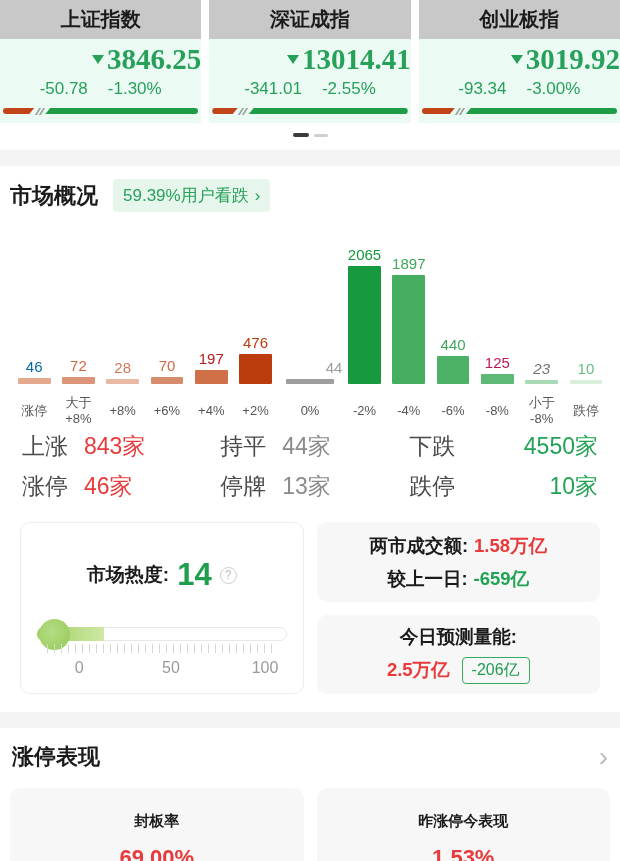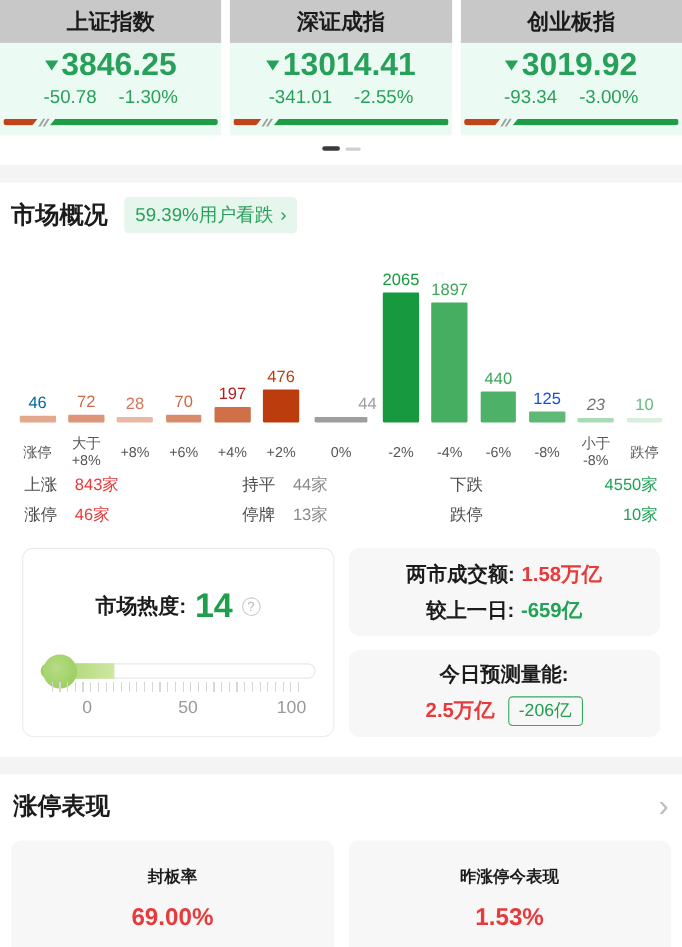--- a/index.html
+++ b/index.html
@@ -10,21 +10,21 @@
   *{margin:0;padding:0;box-sizing:border-box;}
   body{
     width:620px;height:861px;overflow:hidden;background:#fff;
     font-family:"Liberation Sans","DejaVu Sans",sans-serif;color:var(--dark);
   }
   
   .index-row{display:grid;grid-template-columns:repeat(3,1fr);gap:8px;}
   .idx-card{background:var(--mint);text-align:center;cursor:pointer;}
   .idx-head{background:var(--headgray);font-size:20px;font-weight:700;padding:6px 0;}
   .idx-val{font-size:29px;font-weight:700;color:var(--green);margin-top:4px;
-           display:flex;align-items:center;justify-content:center;gap:3px;}
+           display:flex;align-items:center;justify-content:flex-end;gap:3px;font-family:Liberation Serif, serif;}
   .tri-down{width:0;height:0;border-left:6px solid transparent;border-right:6px solid transparent;
             border-top:9px solid var(--green);display:inline-block;}
   .idx-chg{font-size:17px;color:var(--green);display:flex;justify-content:center;gap:20px;margin:3px 0 9px;}
   .ratio{display:flex;align-items:center;height:6px;margin:0 3px 9px;}
   .ratio-red{height:6px;background:var(--ratio-red);border-radius:3px 0 0 3px;
              clip-path:polygon(0 0,100% 0,calc(100% - 5px) 100%,0 100%);}
   .ratio-gap{width:11px;height:6px;display:flex;justify-content:center;gap:2px;}
   .ratio-gap i{width:2px;height:7px;background:#9aa39d;transform:skewX(-32deg);}
   .ratio-green{flex:1;height:6px;background:var(--ratio-green);border-radius:0 3px 3px 0;
                clip-path:polygon(5px 0,100% 0,100% 100%,0 100%);}
@@ -41,21 +41,21 @@
          display:flex;align-items:center;gap:6px;cursor:pointer;}
   
   .chart{display:flex;align-items:flex-end;margin-top:34px;padding:0 2px;}
   .col{flex:1;display:flex;flex-direction:column;align-items:center;justify-content:flex-end;}
   .bar-val{font-size:15px;margin-bottom:3px;}
   .bar{width:74%;border-radius:1px;}
   .bar-cat{font-size:13px;color:#555;margin-top:9px;height:36px;display:flex;align-items:center;
            text-align:center;white-space:pre-line;line-height:1.25;}
   
   .stats{padding:0 12px;margin-top:2px;}
-  .stats-row{display:grid;grid-template-columns:1.05fr 1fr 1fr;font-size:15px;margin-bottom:9px;}
+  .stats-row{display:grid;grid-template-columns:1.05fr 1fr 1fr;font-size:23px;margin-bottom:9px;}
   .cell{display:flex;}
   .cell .lbl{color:#4a4a4a;}
   .cell .val{margin-left:16px;}
   .cell-right{justify-content:space-between;}
   .c-red{color:var(--red);} .c-gray{color:#8a8a8a;} .c-green{color:#21a355;}
   
   .mid-row{display:grid;grid-template-columns:1fr 1fr;gap:13px;padding:0 10px;margin-top:20px;}
   .heat-card{border:1px solid #ececec;border-radius:10px;height:172px;padding:34px 16px 0;}
   .heat-title{display:flex;justify-content:center;align-items:center;gap:8px;}
   .heat-label{font-size:19px;font-weight:700;}
@@ -212,21 +212,21 @@
         <div class="bar-val" style="color: rgb(61, 167, 90);">1897</div>
         <div class="bar" style="height: 109px; background: rgb(69, 174, 96);"></div>
         <div class="bar-cat">-4%</div>
       </div>
       <div class="col">
         <div class="bar-val" style="color: rgb(61, 167, 90);">440</div>
         <div class="bar" style="height: 28px; background: rgb(77, 177, 104);"></div>
         <div class="bar-cat">-6%</div>
       </div>
       <div class="col">
-        <div class="bar-val" style="color: #1d4ed8;">125</div>
+        <div class="bar-val" style="color: #be185d;">125</div>
         <div class="bar" style="height: 10px; background: rgb(95, 185, 118);"></div>
         <div class="bar-cat">-8%</div>
       </div>
       <div class="col">
         <div class="bar-val" style="color: #737373; font-style: italic;">23</div>
         <div class="bar" style="height: 4px; background: rgb(169, 218, 180);"></div>
         <div class="bar-cat">小于
 -8%</div>
       </div>
       <div class="col">

